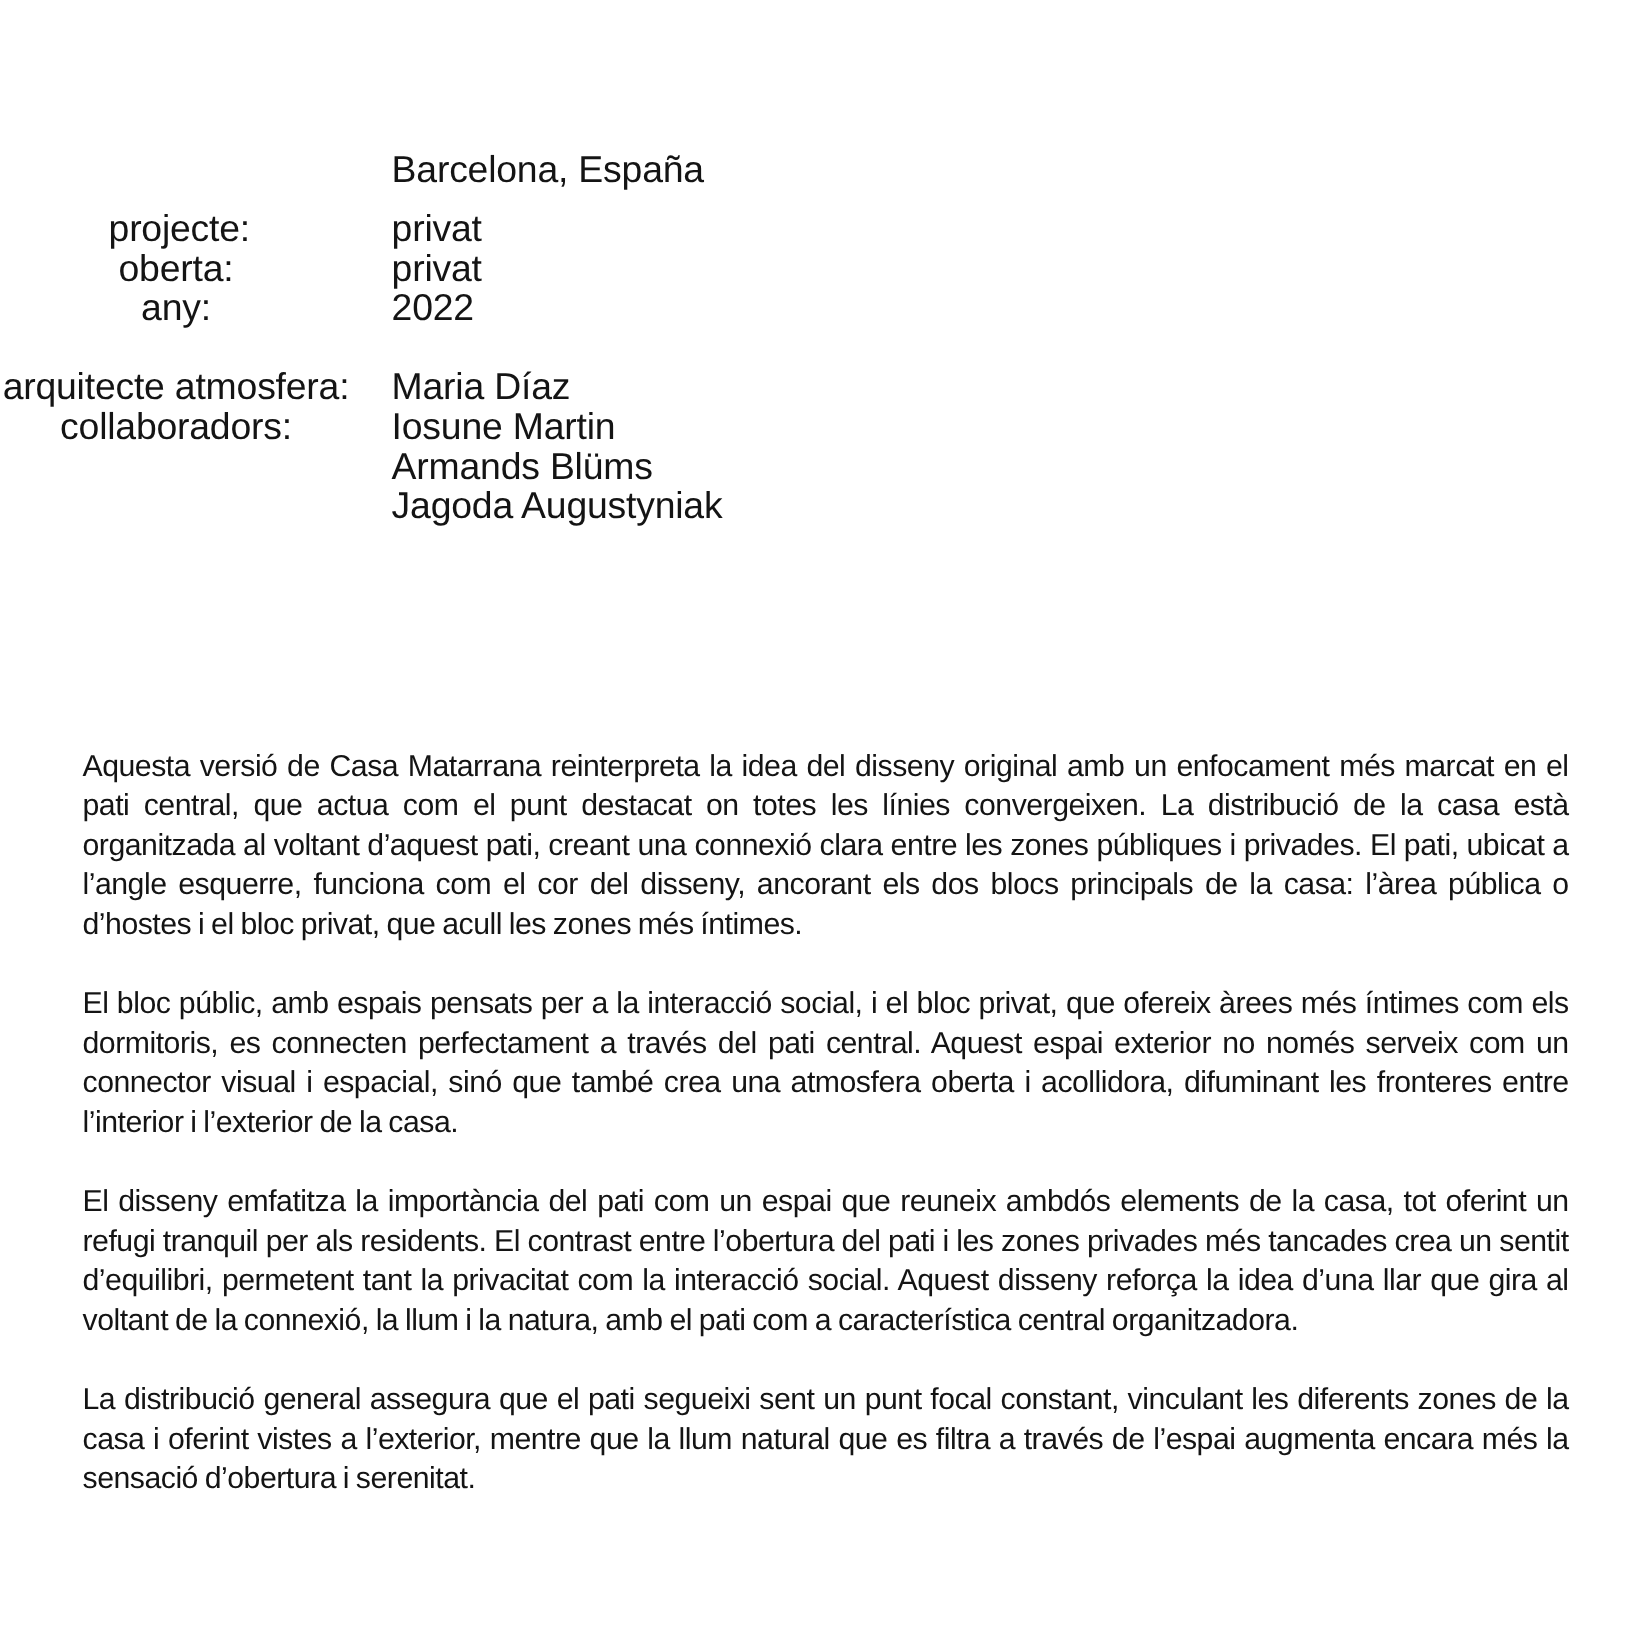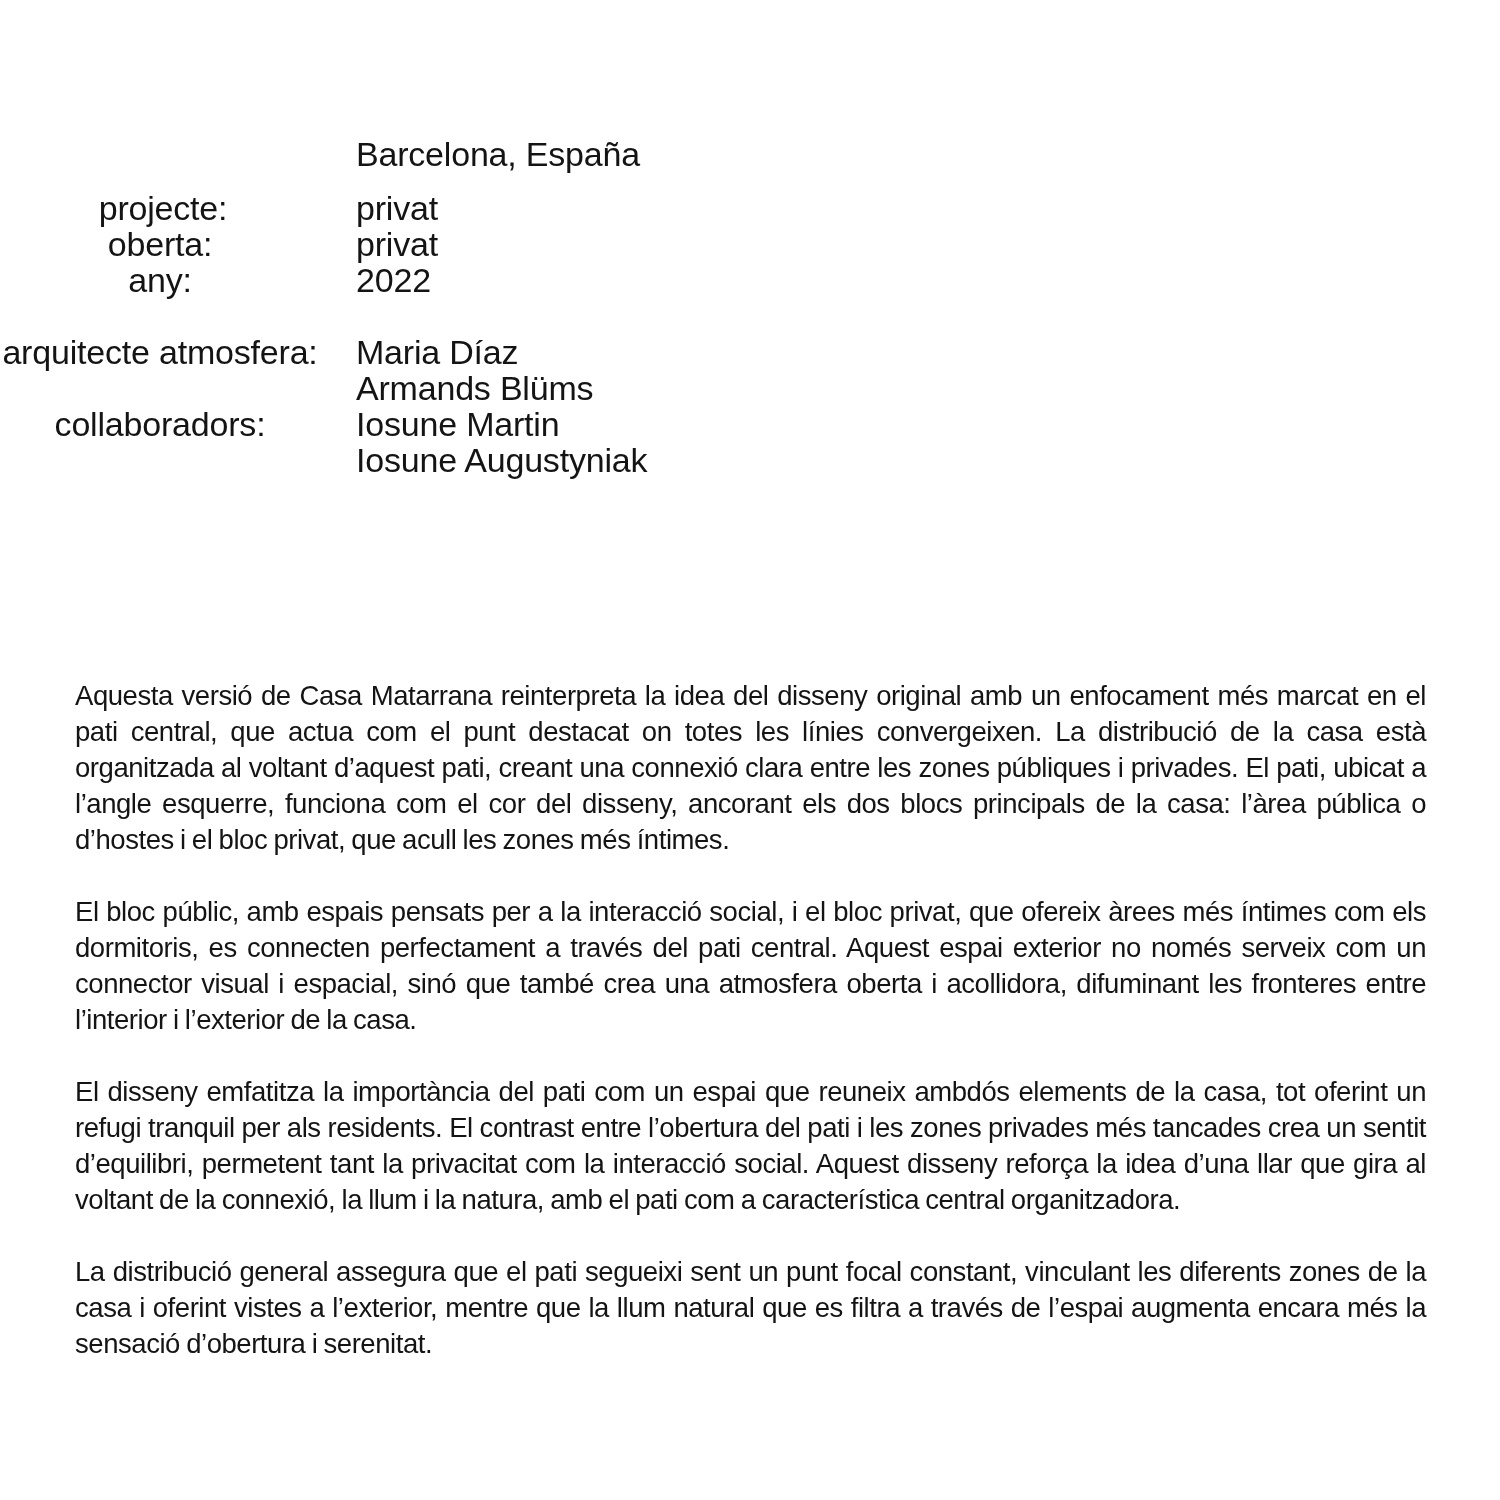--- a/index.html
+++ b/index.html
@@ -77,28 +77,28 @@
   <div class="meta-row">
     <span class="meta-label">any:</span>
     <span class="meta-value">2022</span>
   </div>
   <div class="gap-large"></div>
   <div class="meta-row">
     <span class="meta-label">arquitecte atmosfera:</span>
     <span class="meta-value">Maria Díaz</span>
   </div>
   <div class="meta-row">
-    <span class="meta-value">Armands Blüms</span>
-  </div>
-  <div class="meta-row">
     <span class="meta-label">collaboradors:</span>
     <span class="meta-value">Iosune Martin</span>
   </div>
   <div class="meta-row">
-    <span class="meta-value">Iosune Augustyniak</span>
+    <span class="meta-value">Armands Blüms</span>
+  </div>
+  <div class="meta-row">
+    <span class="meta-value">Jagoda Augustyniak</span>
   </div>
 </div>
 
 <div class="body-text">
   <p>Aquesta versió de Casa Matarrana reinterpreta la idea del disseny original amb un enfocament més marcat en el pati central, que actua com el punt destacat on totes les línies convergeixen. La distribució de la casa està organitzada al voltant d’aquest pati, creant una connexió clara entre les zones públiques i privades. El pati, ubicat a l’angle esquerre, funciona com el cor del disseny, ancorant els dos blocs principals de la casa: l’àrea pública o d’hostes i el bloc privat, que acull les zones més íntimes.</p>
   <p>El bloc públic, amb espais pensats per a la interacció social, i el bloc privat, que ofereix àrees més íntimes com els dormitoris, es connecten perfectament a través del pati central. Aquest espai exterior no només serveix com un connector visual i espacial, sinó que també crea una atmosfera oberta i acollidora, difuminant les fronteres entre l’interior i l’exterior de la casa.</p>
   <p>El disseny emfatitza la importància del pati com un espai que reuneix ambdós elements de la casa, tot oferint un refugi tranquil per als residents. El contrast entre l’obertura del pati i les zones privades més tancades crea un sentit d’equilibri, permetent tant la privacitat com la interacció social. Aquest disseny reforça la idea d’una llar que gira al voltant de la connexió, la llum i la natura, amb el pati com a característica central organitzadora.</p>
   <p>La distribució general assegura que el pati segueixi sent un punt focal constant, vinculant les diferents zones de la casa i oferint vistes a l’exterior, mentre que la llum natural que es filtra a través de l’espai augmenta encara més la sensació d’obertura i serenitat.</p>
 </div>
 

